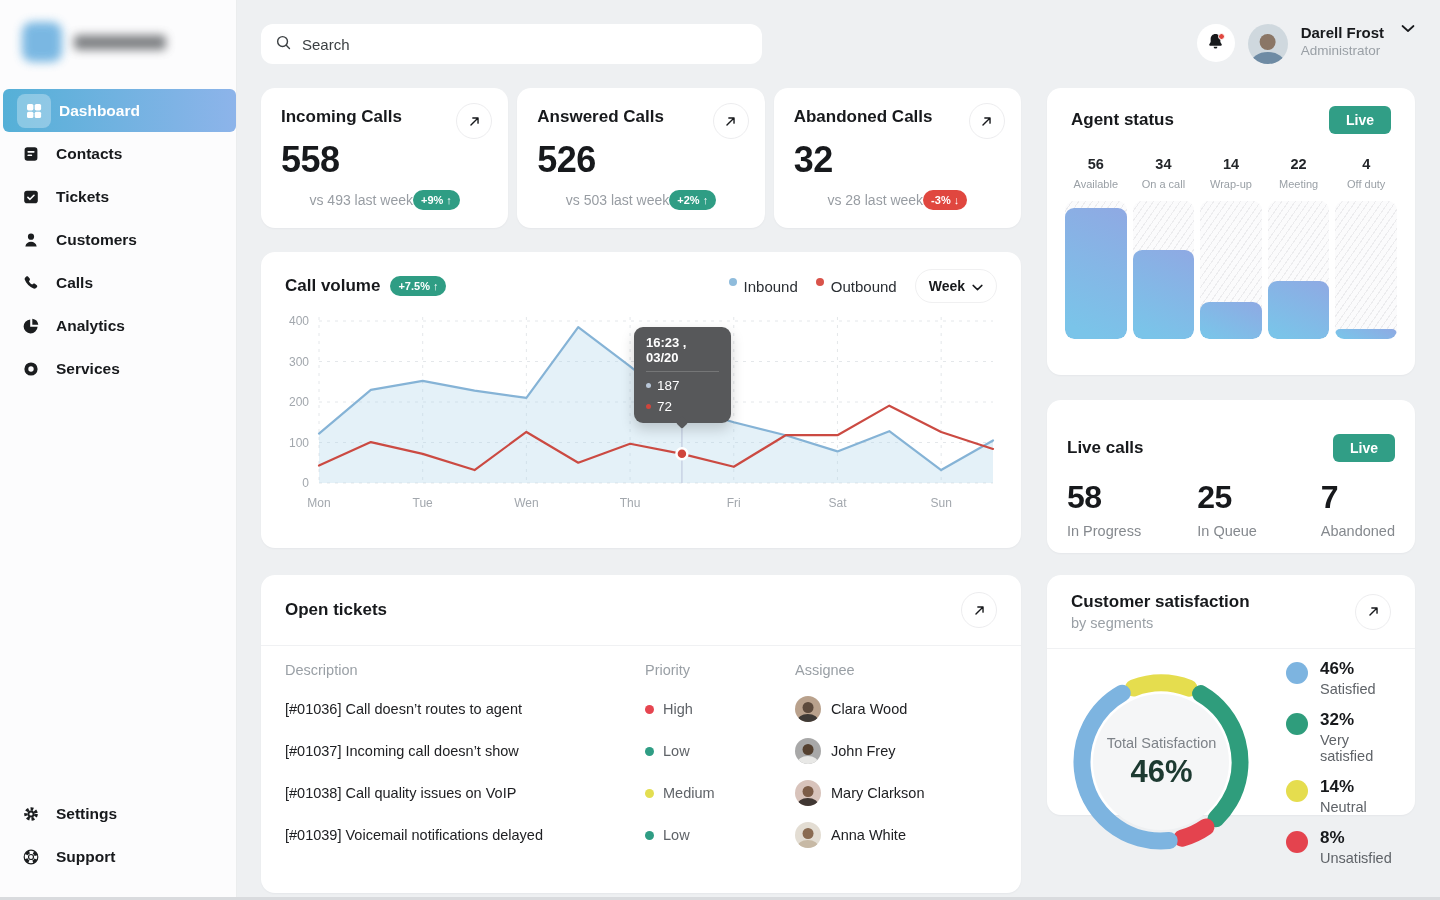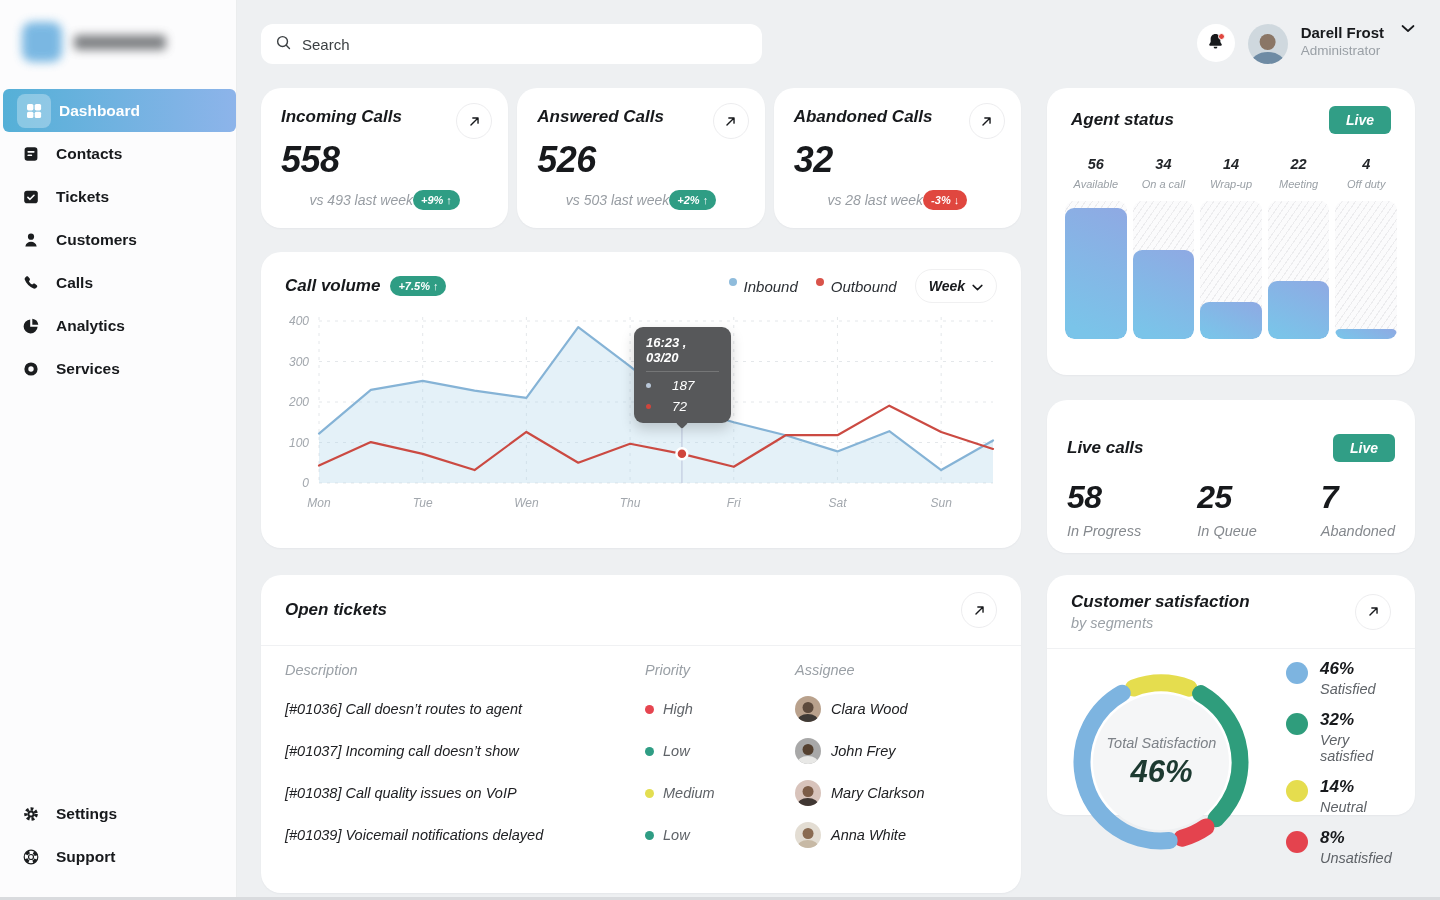--- a/index.html
+++ b/index.html
@@ -35,21 +35,21 @@
   .avatar-ph::after { content:""; position:absolute; left:50%; top:70%; transform:translateX(-50%); width:86%; height:60%; border-radius:50% 50% 0 0; background:#6e8ba4; }
   .user-avatar { width:40px; height:40px; }
   .user-meta { line-height:1.25; }
   .user-name { font-size:15px; font-weight:700; }
   .user-role { font-size:13.5px; color:#9aa0a6; }
   .chevron { margin-left:4px; display:flex; cursor:pointer; }
 
   .content { display:flex; gap:26px; }
   .col-left { width:760px; }
   .col-right { width:368px; }
-  .card { background:#fff; border-radius:20px; box-shadow:0 1px 2px rgba(16,24,40,.04);font-style:italic; }
+  .card { background:#fff; border-radius:14px; box-shadow:0 1px 2px rgba(16,24,40,.04); }
 
   
   .kpi-row { display:flex; gap:9px; margin-bottom:24px; }
   .kpi-card { flex:1; height:140px; padding:19px 20px; position:relative; }
   .kpi-title { font-size:17px; font-weight:700; }
   .icon-btn { width:36px; height:36px; border-radius:50%; border:1px solid #ededef; background:#fff; display:flex; align-items:center; justify-content:center; cursor:pointer; }
   .kpi-card .icon-btn { position:absolute; top:15px; right:16px; }
   .kpi-value { font-size:36px; font-weight:800; margin-top:12px; letter-spacing:-.5px; }
   .kpi-bottom { display:flex; justify-content:center; align-items:center; margin-top:9px; }
   .kpi-compare { font-size:14px; color:#989da3; }
@@ -62,21 +62,21 @@
   .cv-badge { margin-left:10px; background:#2f9d84; }
   .cv-legend { margin-left:auto; display:flex; gap:18px; align-items:center; font-size:15px; color:#2a2e33; }
   .leg-item { display:flex; gap:7px; cursor:pointer; }
   .leg-dot { width:8px; height:8px; border-radius:50%; }
   .week-btn { margin-left:18px; border:1px solid #f0f0f1; border-radius:18px; padding:8px 13px; font-size:14px; font-weight:600; display:flex; align-items:center; gap:7px; cursor:pointer; background:#fff; }
   .cv-chart { position:relative; margin-top:8px; }
   .cv-svg text { font-family:"Liberation Sans", sans-serif; font-size:12px; fill:#a2a7ad; }
   .cv-svg .grid { stroke:#e4e7ea; stroke-dasharray:3 5; stroke-width:1; }
   .cv-tooltip { position:absolute; top:16px; width:97px; background:#57585a; border-radius:9px; padding:8px 12px 9px; color:#fff; box-shadow:0 6px 14px rgba(0,0,0,.18); }
   .tt-title { font-size:13px; font-weight:700; padding-bottom:6px; border-bottom:1px solid rgba(255,255,255,.18); }
-  .tt-row { display:flex; align-items:center; gap:21px; font-size:13.5px; margin-top:6px; }
+  .tt-row { display:flex; align-items:center; gap:6px; font-size:13.5px; margin-top:6px; }
   .tt-dot { width:5px; height:5px; border-radius:50%; }
   .tt-caret { position:absolute; left:50%; bottom:-4px; width:9px; height:9px; background:#57585a; transform:translateX(-50%) rotate(45deg); border-radius:2px; }
 
   
   .tickets-card { height:318px; margin-bottom:0; }
   .panel-header { display:flex; justify-content:space-between; align-items:center; padding:17px 24px; border-bottom:1px solid #f0f1f3; min-height:70px; }
   .tickets-body { padding:14px 24px 0; }
   .t-cols { display:flex; color:#9aa0a6; font-size:14.5px; padding:2px 0 10px; }
   .t-desc { width:360px; }
   .t-pri { width:150px; }

